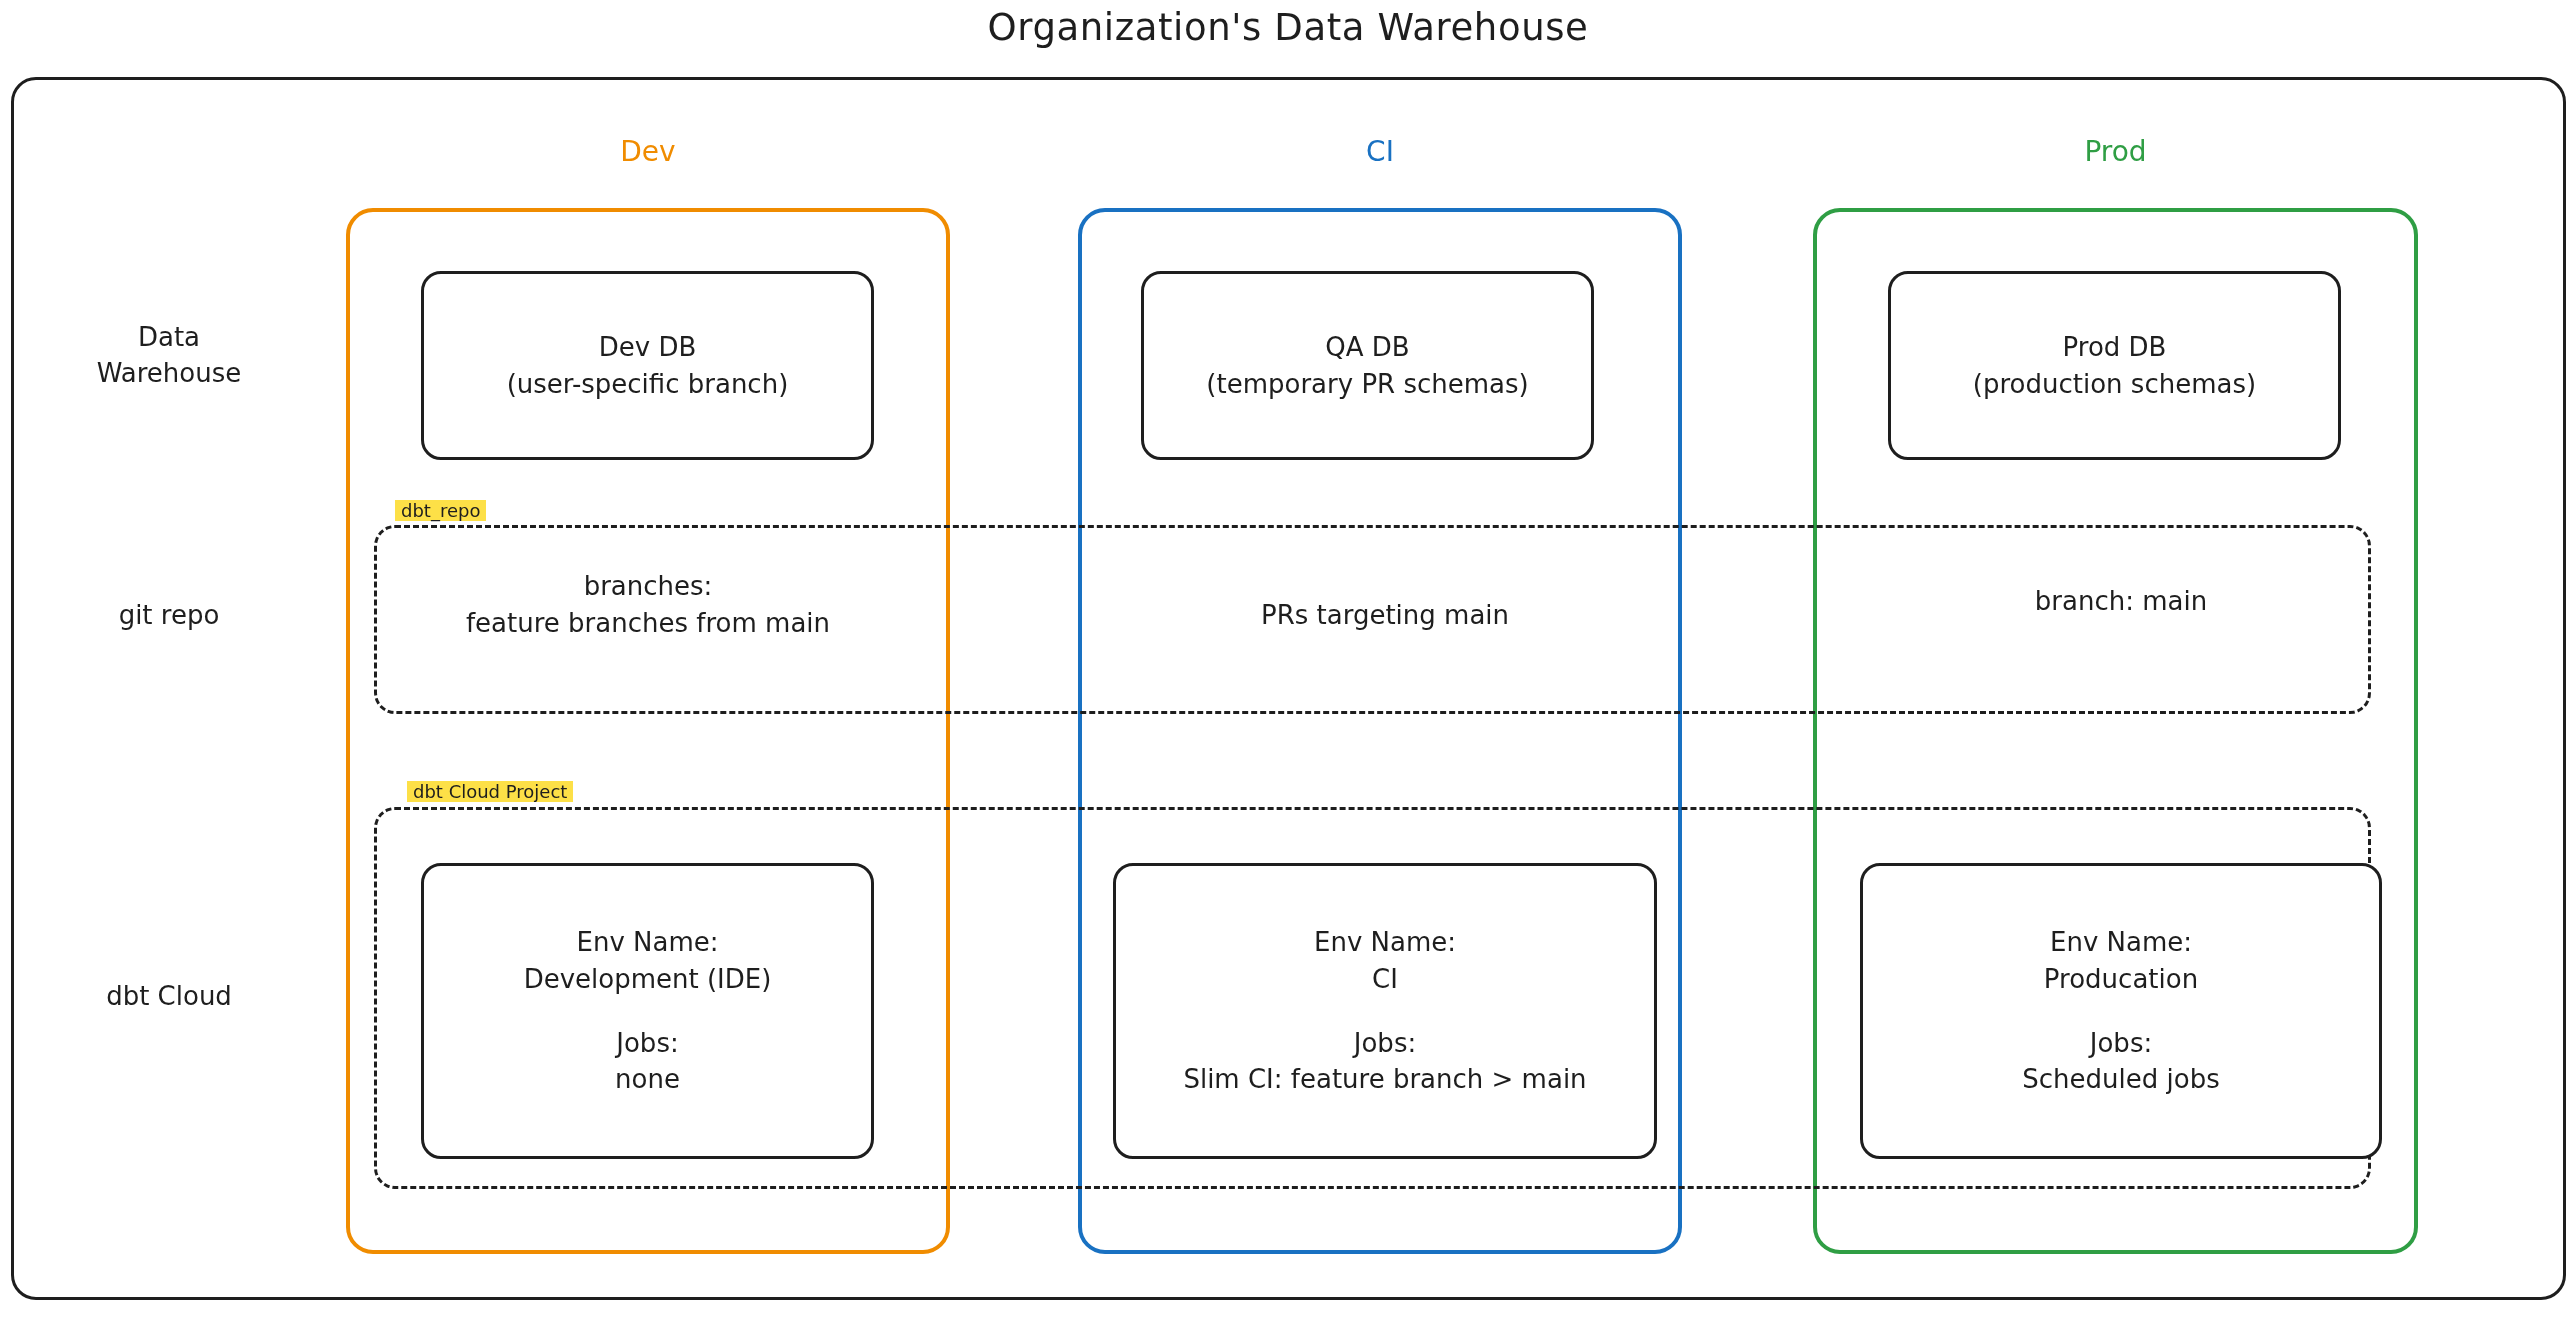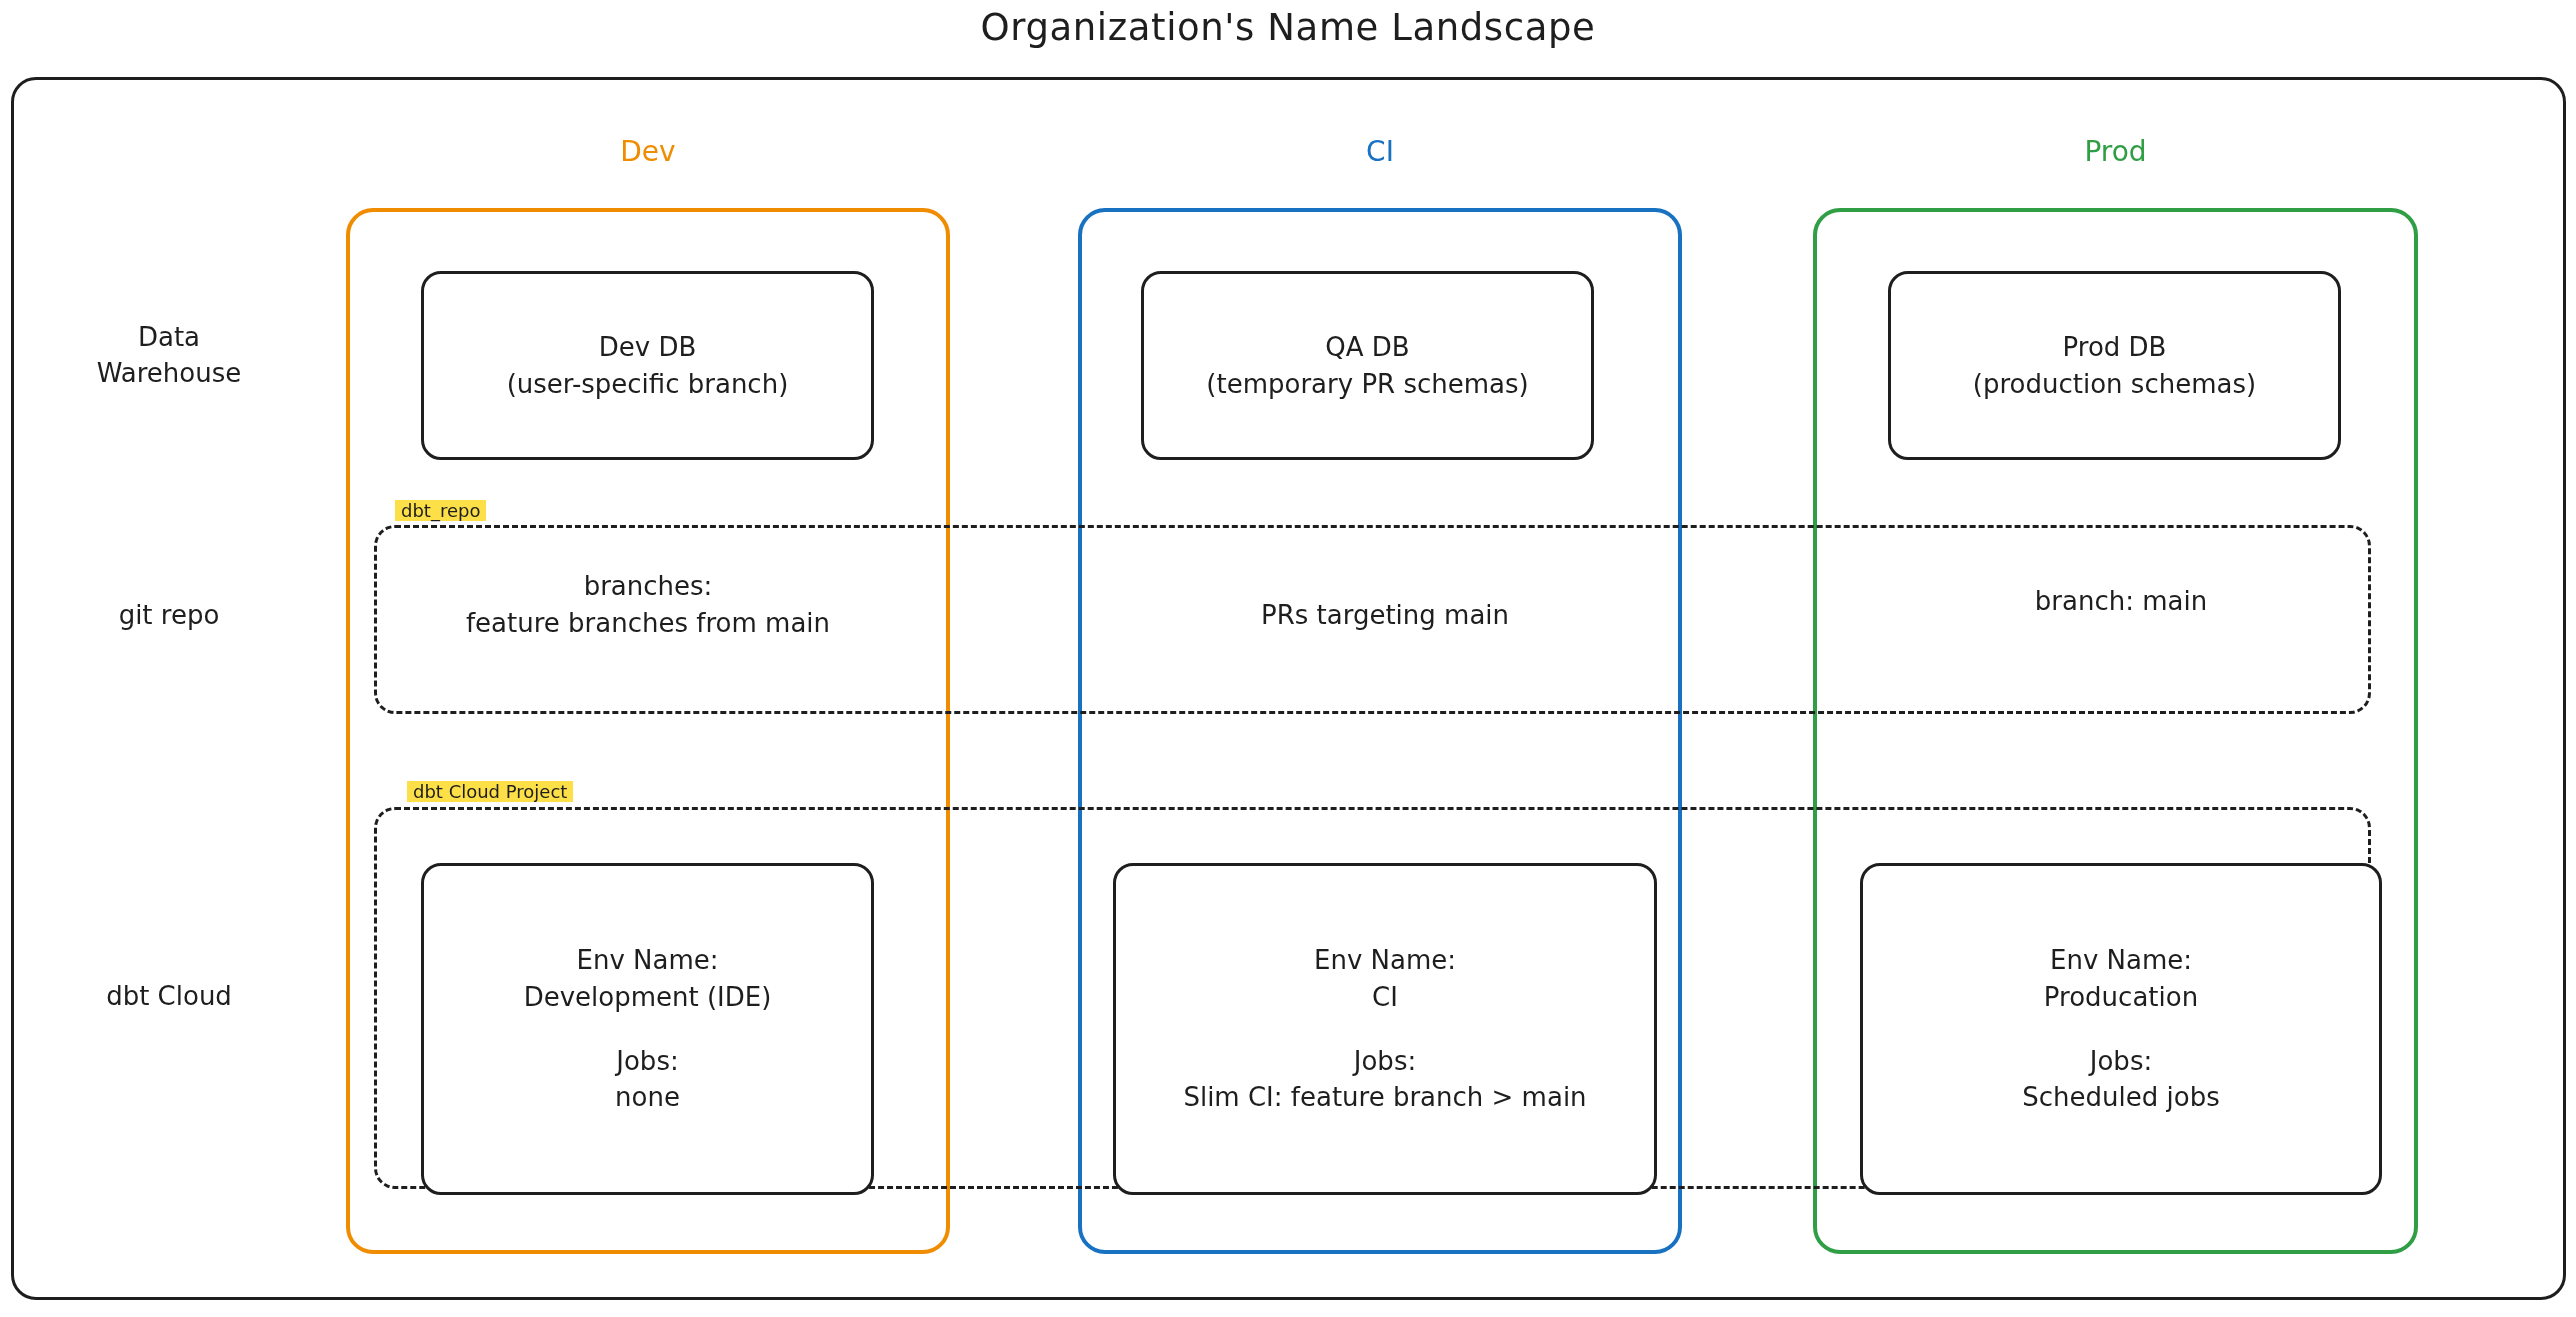--- a/index.html
+++ b/index.html
@@ -124,21 +124,21 @@
   }
   .node-box .spacer { height: 27px; }
 
   
   .db-box { top: 271px; height: 189px; }
   .db-dev  { left: 421px;  width: 453px; }
   .db-ci   { left: 1141px; width: 453px; }
   .db-prod { left: 1888px; width: 453px; }
 
   
-  .env-box { top: 863px; height: 332px; }
+  .env-box { top: 863px; height: 296px; }
   .env-box-dev  { left: 421px;  width: 453px; }
   .env-box-ci   { left: 1113px; width: 544px; }
   .env-box-prod { left: 1860px; width: 522px; }
 
   
   .git-text {
     position: absolute;
     top: 583px;
     text-align: center;
     font-size: 26px;
@@ -149,21 +149,21 @@
   }
   .git-dev  { left: 376px;  width: 544px; top: 568px; }
   .git-ci   { left: 1113px; width: 544px; margin-top: 14px; }
   .git-prod { left: 1860px; width: 522px; }
 </style>
 </head>
 <body>
 
 <div id="canvas">
 
-  <div class="diagram-title">Organization's Name Landscape</div>
+  <div class="diagram-title">Organization's Data Warehouse</div>
 
   <div class="outer-frame"></div>
 
   <div class="col-header" style="left:346px;width:604px;color:#f08c00;">Dev</div>
   <div class="col-header" style="left:1078px;width:604px;color:#1971c2;">CI</div>
   <div class="col-header" style="left:1813px;width:605px;color:#2f9e44;">Prod</div>
 
   <div class="env-container env-dev"></div>
   <div class="env-container env-ci"></div>
   <div class="env-container env-prod"></div>

